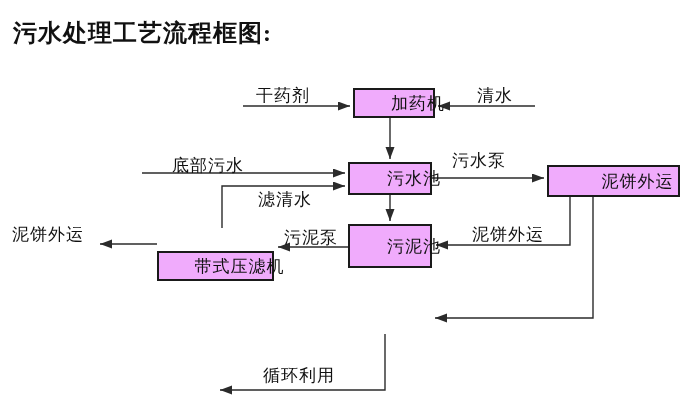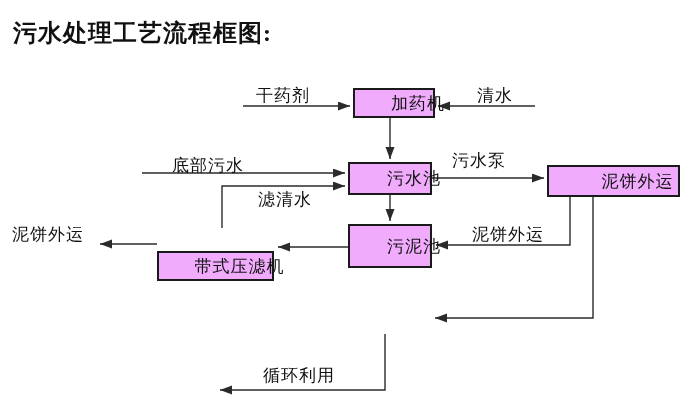--- a/index.html
+++ b/index.html
@@ -97,17 +97,18 @@
   <div class="node n-sewage">污水池</div>
   <div class="node n-tower">泥饼外运</div>
   <div class="node n-sludge">污泥池</div>
   <div class="node n-press">带式压滤机</div>
 
   <span class="edge-label l-dry">干药剂</span>
   <span class="edge-label l-water">清水</span>
   <span class="edge-label l-sand">底部污水</span>
   <span class="edge-label l-spump">污水泵</span>
   <span class="edge-label l-filter">滤清水</span>
+  <span class="edge-label l-mpump">污泥泵</span>
   <span class="edge-label l-bottom">泥饼外运</span>
   <span class="edge-label l-mudcake">泥饼外运</span>
   <span class="edge-label l-recycle">循环利用</span>
 
 </div>
 
 </body></html>

